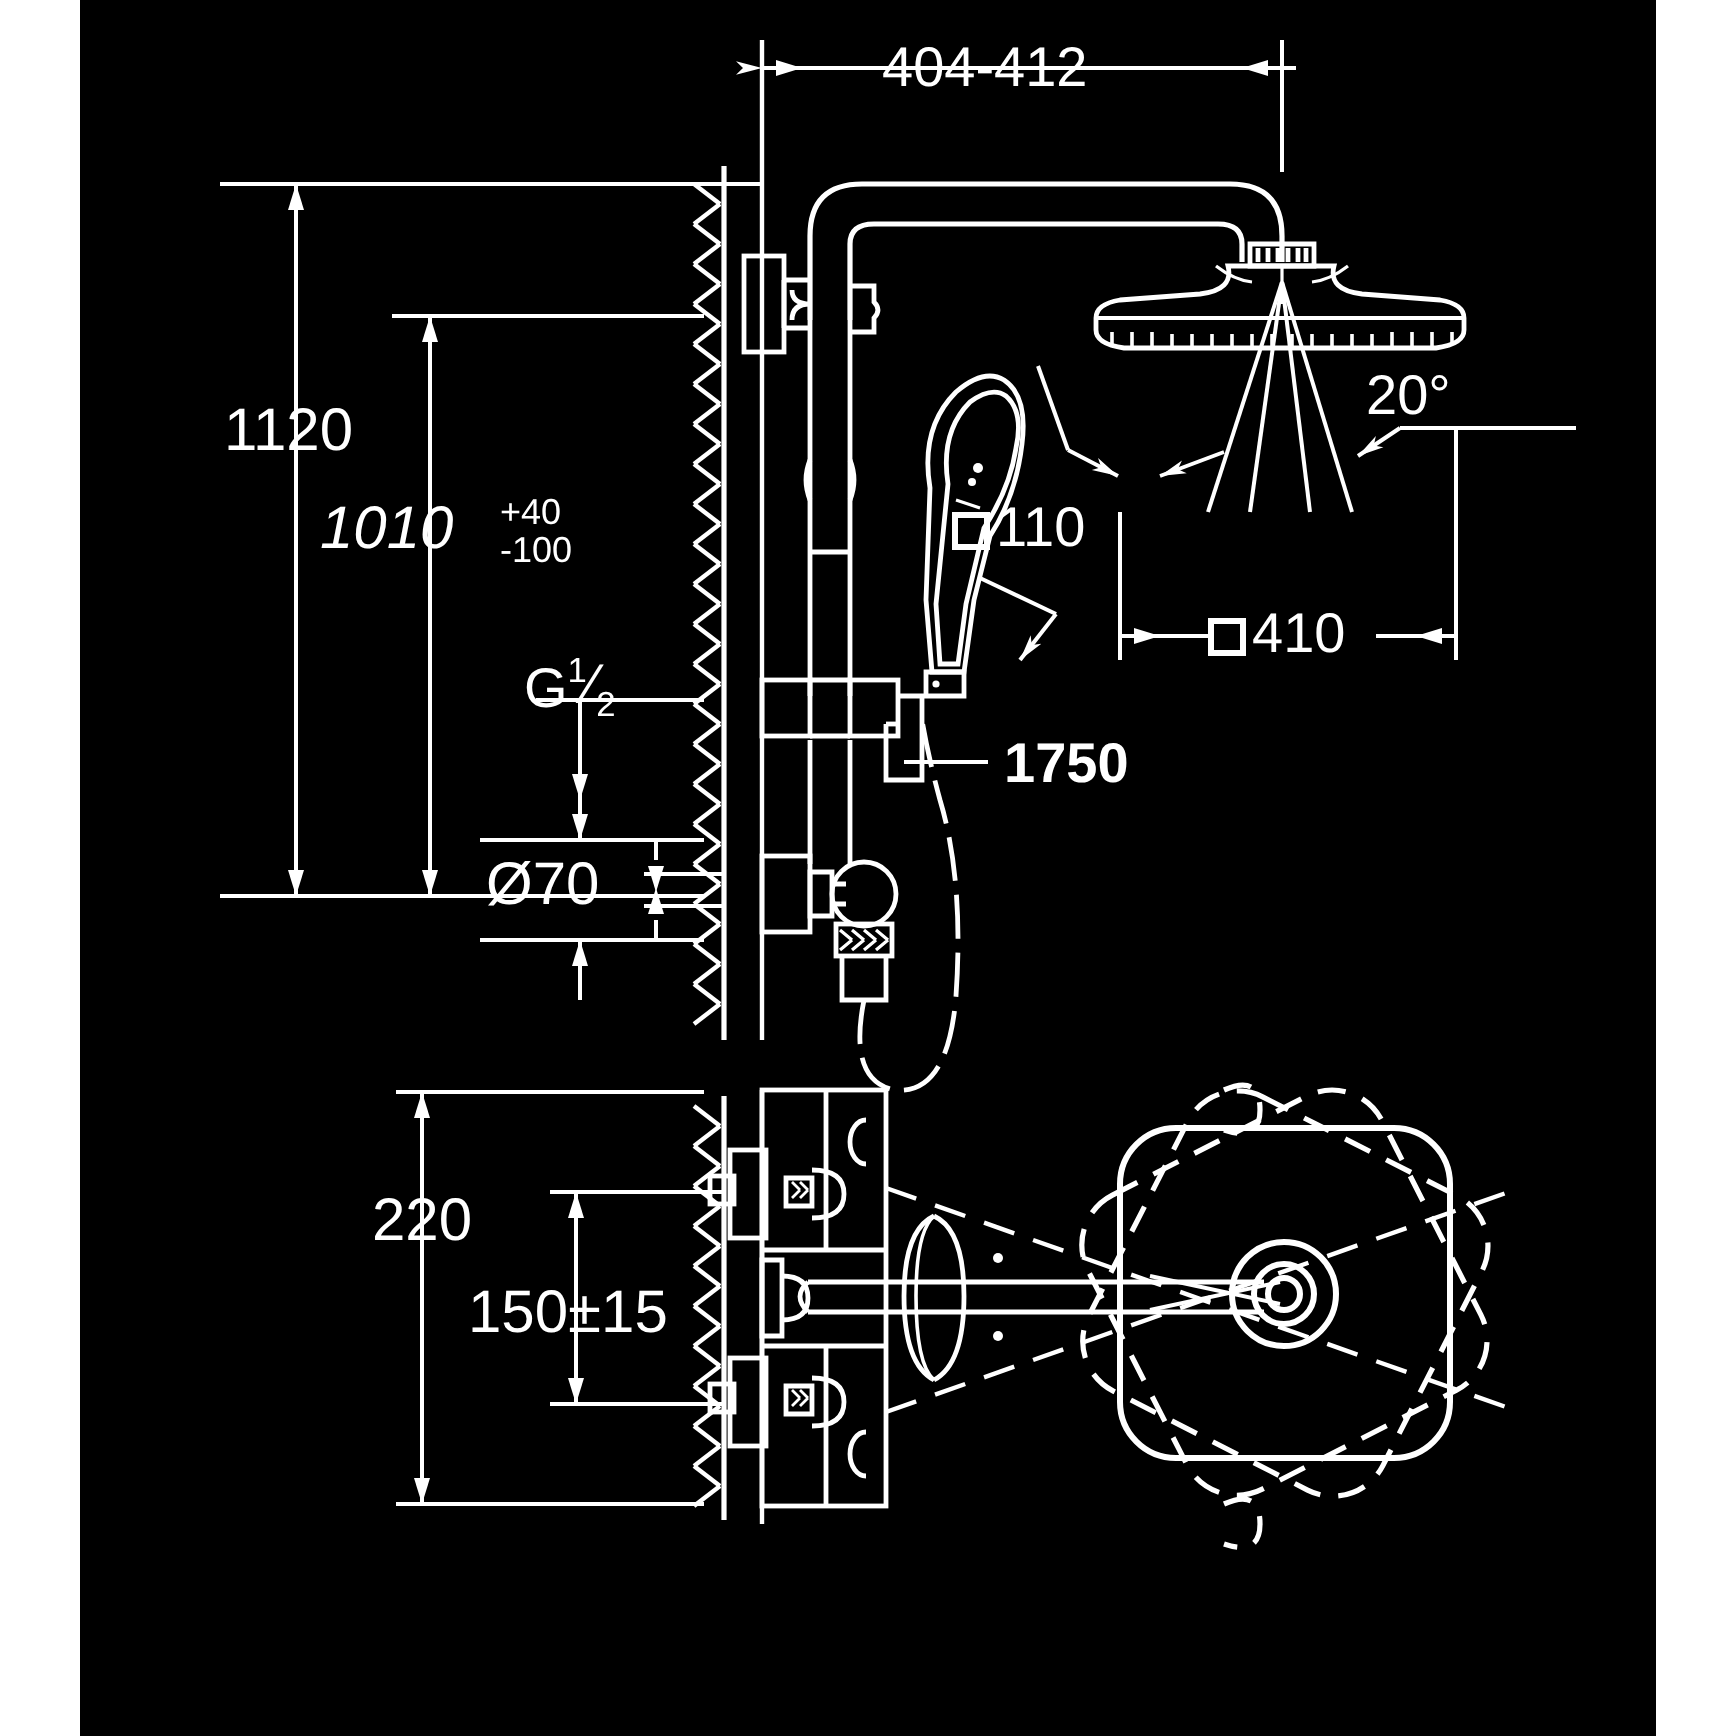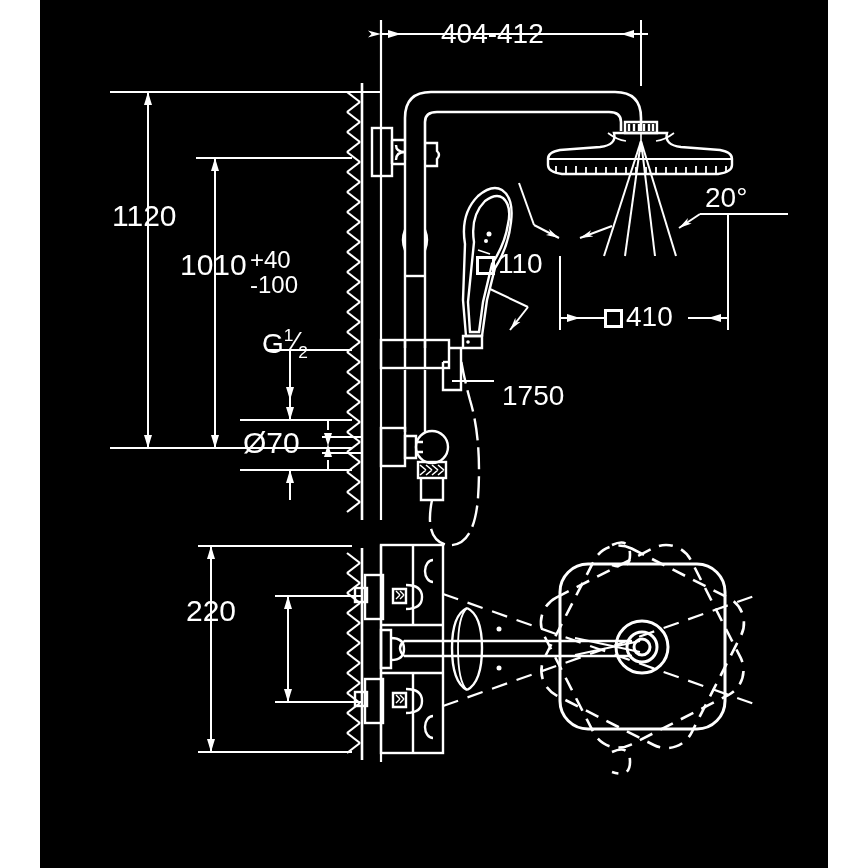--- a/index.html
+++ b/index.html
@@ -3,21 +3,21 @@
 <meta charset="utf-8">
 <style>
   html,body{margin:0;padding:0;background:#ffffff;}
   body{width:868px;height:868px;overflow:hidden;font-family:"Liberation Sans",sans-serif;}
   #page{position:relative;width:868px;height:868px;background:#ffffff;}
   #canvas{position:absolute;left:40px;top:0;width:788px;height:868px;background:#000000;overflow:hidden;}
   #svgroot{position:absolute;left:0;top:0;width:868px;height:868px;}
   .lbl{position:absolute;color:#ffffff;font-family:"Liberation Sans",sans-serif;white-space:nowrap;line-height:1;text-align:center;}
   .big{font-size:30px;}
   .mid{font-size:28px;}
-  .tolbox{position:absolute;color:#fff;font-size:24px;line-height:1.05;}
+  .tolbox{position:absolute;color:#fff;font-size:18px;line-height:1.05;}
   .frac{display:inline-block;position:relative;top:-2px;}
   .frac sup{font-size:0.62em;vertical-align:super;}
   .frac sub{font-size:0.62em;vertical-align:sub;}
   .sq{display:inline-block;width:19px;height:19px;border:3px solid #fff;
       vertical-align:-2px;margin-right:3px;box-sizing:border-box;}
 </style>
 </head>
 <body>
 
 <div id="page">
@@ -317,39 +317,40 @@
       <line x1="275" y1="702" x2="362" y2="702"></line>
       <path d="M284,609 L288,596 L292,609 Z" fill="#fff" stroke="none"></path>
       <path d="M284,689 L288,702 L292,689 Z" fill="#fff" stroke="none"></path>
     </g>
   </svg>
 
   <div class="lbl mid" style="left:441px;top:20px;">404-412</div>
 
   <div class="lbl big" style="left:112px;top:201px;">1120</div>
 
-  <div class="lbl big" style="left:180px;top:250px;">1010</div>
+  <div class="lbl big" style="left:160px;top:250px;font-style:italic;">1010</div>
   <div class="tolbox" style="left:250px;top:247px;">
     <div>+40</div>
     <div>-100</div>
   </div>
 
   <div class="lbl mid" style="left:262px;top:329px;">
     <span>G</span><span class="frac"><sup>1</sup>⁄<sub>2</sub></span>
   </div>
 
   <div class="lbl big" style="left:243px;top:428px;">Ø70</div>
 
-  <div class="lbl mid" style="left:502px;top:382px;">1750</div>
+  <div class="lbl mid" style="left:502px;top:368px;font-weight:bold;">1750</div>
 
   <div class="lbl mid" style="left:476px;top:250px;">
     <span class="sq"></span><span>110</span>
   </div>
 
   <div class="lbl mid" style="left:604px;top:303px;">
     <span class="sq"></span><span>410</span>
   </div>
 
-  <div class="lbl mid" style="left:705px;top:184px;">20°</div>
+  <div class="lbl mid" style="left:683px;top:184px;">20°</div>
 
   <div class="lbl big" style="left:186px;top:596px;">220</div>
 
+  <div class="lbl big" style="left:234px;top:642px;">150±15</div>
 </div>
 
 </body></html>

